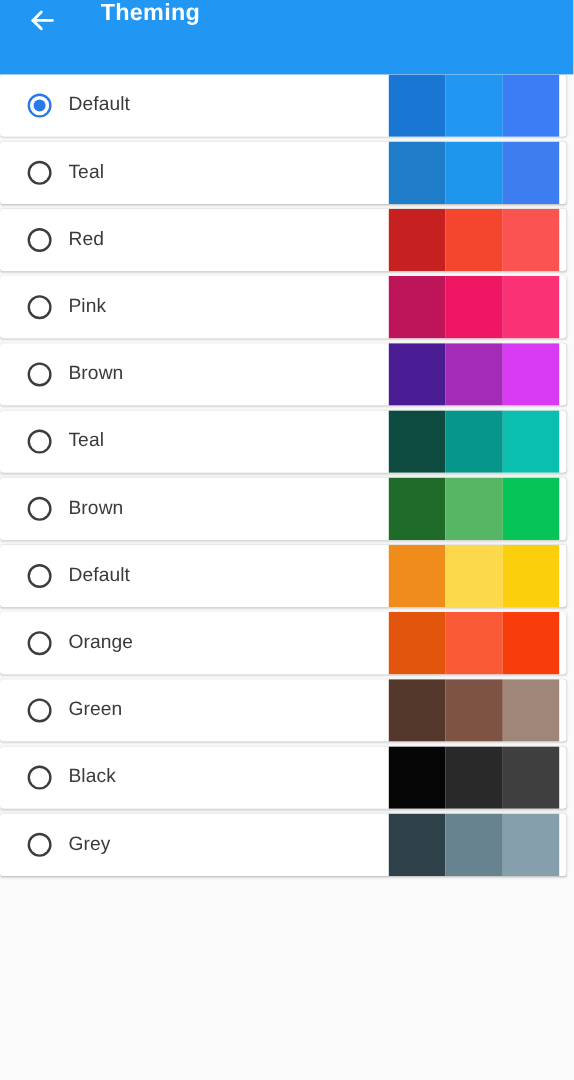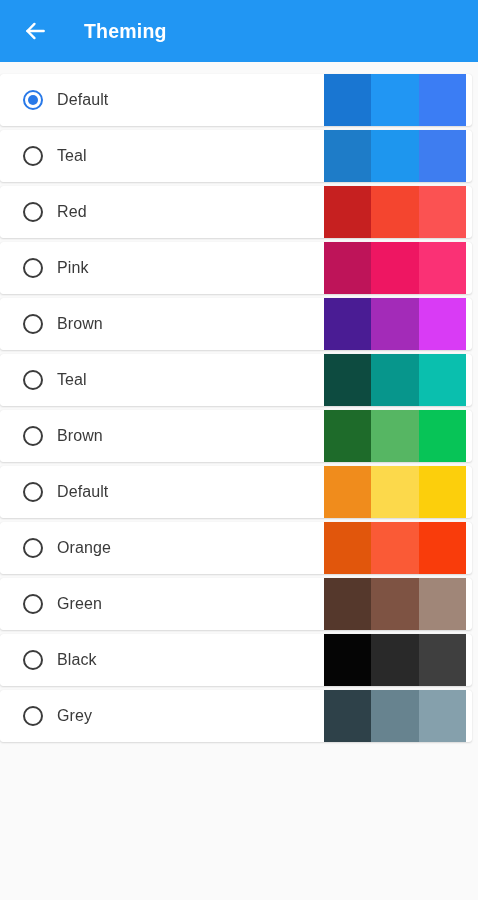--- a/index.html
+++ b/index.html
@@ -8,21 +8,21 @@
     background: #fafafa;
     font-family: "Liberation Sans", sans-serif;
     overflow: hidden;
   }
 
   
   .appbar {
     height: 62px;
     background: #2196f3;
     display: flex;
-    align-items: center;
+    align-items: flex-start;
     padding-left: 18px;
     position: relative;
     z-index: 5;
   }
   .back-btn {
     width: 34px; height: 34px;
     display: flex; align-items: center; justify-content: center;
     cursor: pointer;
     flex: 0 0 auto;
   }
@@ -31,21 +31,21 @@
     color: #ffffff;
     font-size: 19.5px;
     font-weight: bold;
     letter-spacing: 0.2px;
     margin-left: 32px;
     white-space: nowrap;
   }
 
   
   .list {
-    padding-top: 12px;
+    padding-top: 0;
     background: #fafafa;
   }
   .card {
     position: relative;
     height: 52px;
     margin: 0 0 4px 0;
     background: #ffffff;
     border-radius: 3px;
     box-shadow: 0 1px 2px rgba(0,0,0,0.13), 0 0 1px rgba(0,0,0,0.10);
     display: flex;

